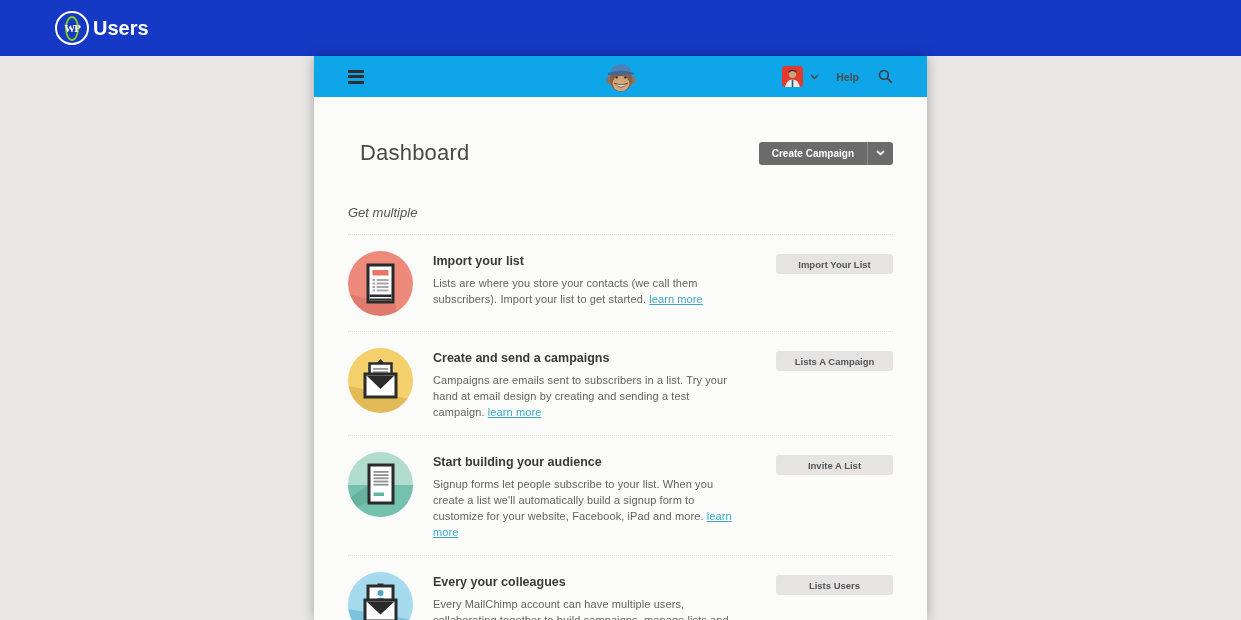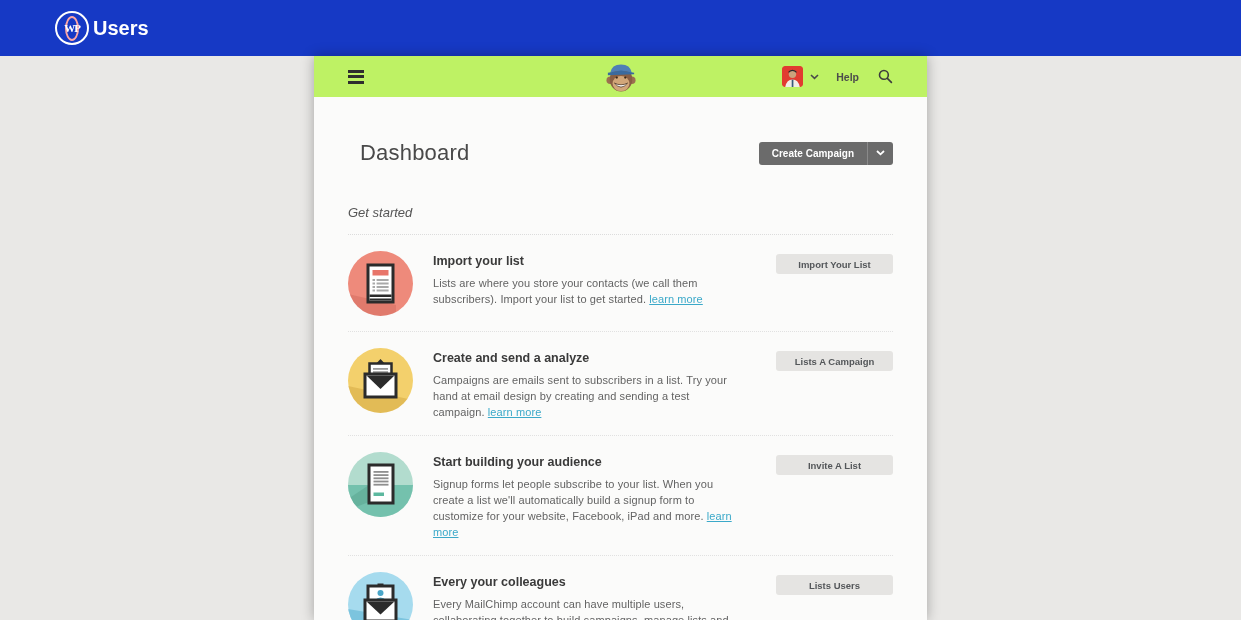--- a/index.html
+++ b/index.html
@@ -12,35 +12,35 @@
   
   .topbar {
     height:56px; background:#1639c5;
     display:flex; align-items:center; padding-left:55px;
   }
   .logo-badge {
     width:34px; height:34px; border:2px solid #fff; border-radius:50%;
     display:flex; align-items:center; justify-content:center; flex:none;
   }
   .logo-badge-inner {
-    width:14px; height:25px; border:2px solid #fca5a5; border-radius:50%;
+    width:14px; height:25px; border:2px solid #84cc16; border-radius:50%;
     display:flex; align-items:center; justify-content:center;
     color:#fff; font-weight:bold; font-size:11px; letter-spacing:-1px;
     font-family:"Liberation Serif", serif;
   }
   .logo-text { color:#fff; font-size:20px; font-weight:bold; margin-left:4px; }
 
   
   .panel {
     width:613px; margin:0 auto; background:#fbfbfa; height:564px;
     box-shadow:0 0 12px rgba(0,0,0,0.30);
     position:relative;
   }
   .panel-header {
-    height:41px; background:#bef264;
+    height:41px; background:#0ea5e9;
     display:flex; align-items:center; padding:0 34px; position:relative;
   }
   .hamburger { width:16px; display:flex; flex-direction:column; gap:2.5px; cursor:pointer; }
   .hamburger span { display:block; height:3px; background:#2e2e2e; }
   .freddie { position:absolute; left:50%; top:5px; transform:translateX(-50%); }
   .header-right { margin-left:auto; display:flex; align-items:center; }
   .avatar { width:21px; height:21px; border-radius:3px; overflow:hidden; flex:none; cursor:pointer; }
   .hdr-caret { margin-left:7px; cursor:pointer; display:flex; }
   .help-link { margin-left:17px; font-size:10.5px; font-weight:bold; color:#4c4c4c; cursor:pointer; }
   .search-btn { margin-left:19px; cursor:pointer; display:flex; }
@@ -134,21 +134,21 @@
       <div class="cc-btn">
         <div class="cc-main">Create Campaign</div>
         <div class="cc-caret">
           <svg width="9" height="6" viewBox="0 0 9 6">
             <polyline points="1,1 4.5,4.3 8,1" fill="none" stroke="#ffffff" stroke-width="1.8"></polyline>
           </svg>
         </div>
       </div>
     </div>
 
-    <p class="get-started">Get started</p>
+    <p class="get-started">Get multiple</p>
     <div class="top-divider"></div>
 
     <div class="row">
       <div class="row-icon">
         <svg width="65" height="65" viewBox="0 0 65 65">
           <defs>
               <clipPath id="c1">
                 <circle cx="32.5" cy="32.5" r="32.5"></circle>
               </clipPath>
             </defs>
@@ -197,21 +197,21 @@
           <g fill="#9c9c9c">
             <rect x="25" y="20" width="15" height="1.8"></rect>
             <rect x="25" y="23.2" width="15" height="1.8"></rect>
             <rect x="25" y="26.4" width="10" height="1.8"></rect>
           </g>
           <rect x="17" y="26" width="31" height="23" fill="#fff" stroke="#2b2b2b" stroke-width="3"></rect>
           <polygon points="18.5,27.5 46.5,27.5 32.5,41" fill="#2b2b2b"></polygon>
         </svg>
       </div>
       <div class="row-text">
-        <div class="row-title">Create and send a analyze</div>
+        <div class="row-title">Create and send a campaigns</div>
         <p class="row-desc"><span>Campaigns are emails sent to subscribers in a list. Try your hand at email design by creating and sending a test campaign.</span>
           <a class="learn-more">learn more</a></p>
       </div>
       <button class="row-btn">Lists A Campaign</button>
     </div>
 
     <div class="row">
       <div class="row-icon">
         <svg width="65" height="65" viewBox="0 0 65 65">
           <defs>

